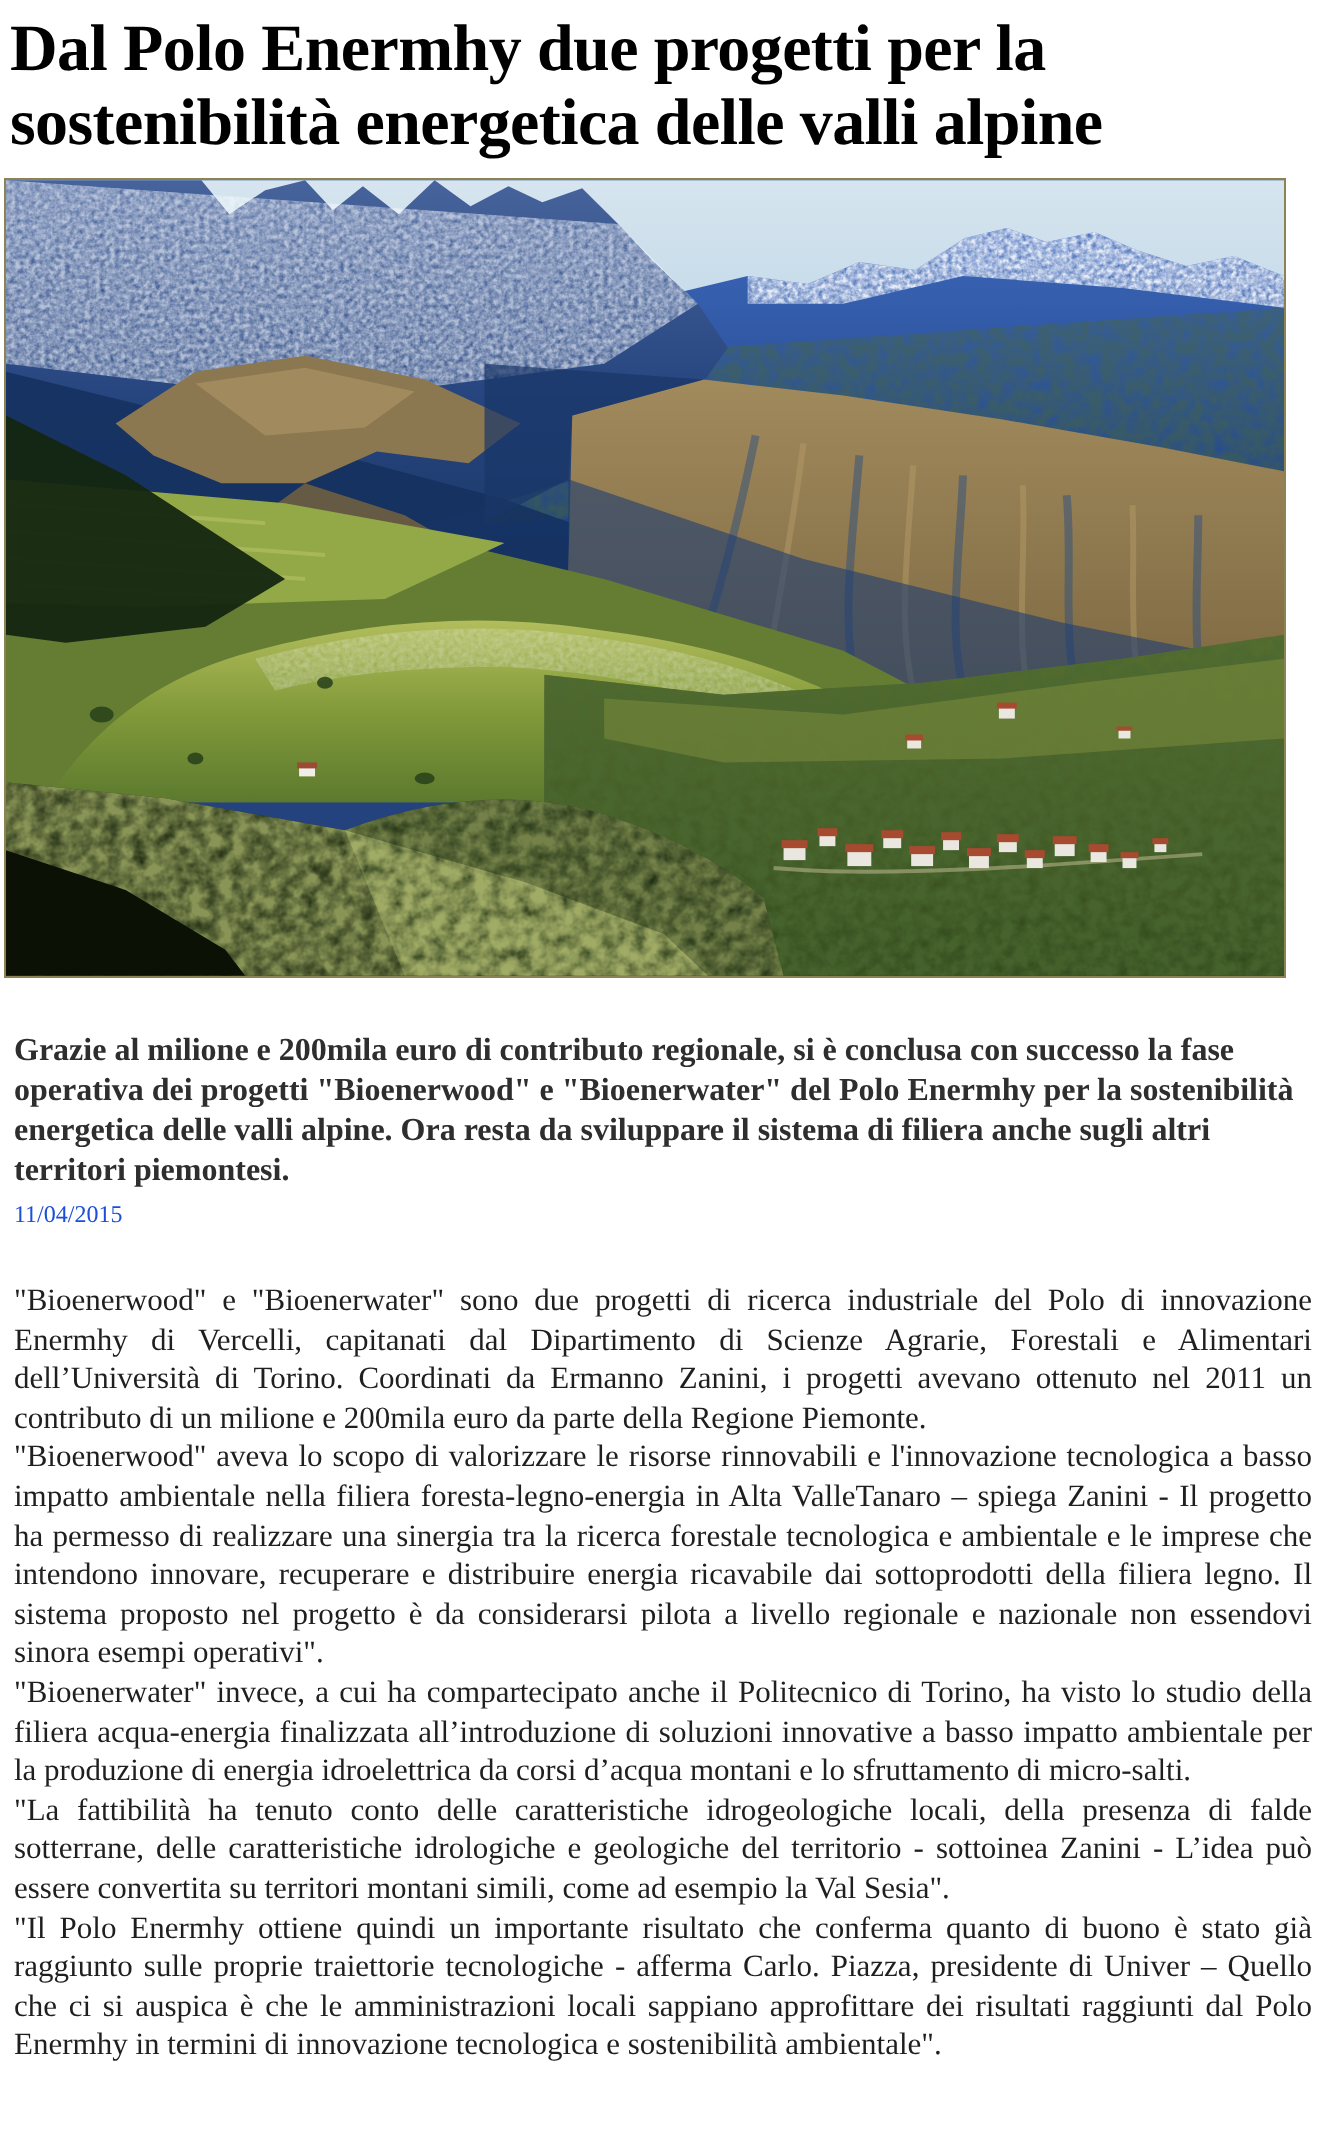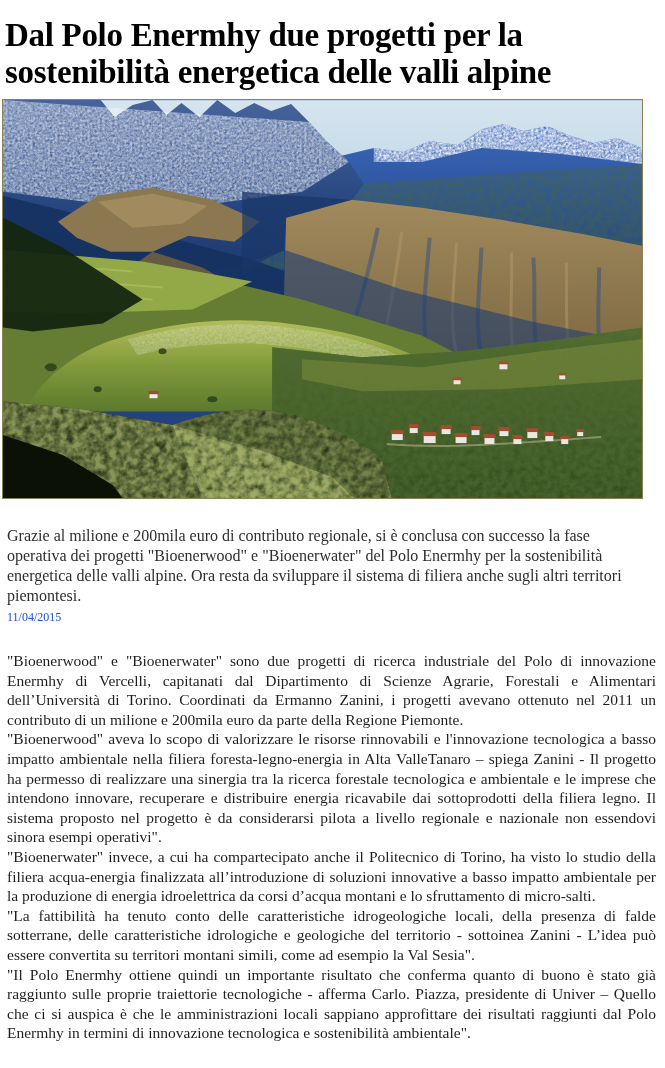--- a/index.html
+++ b/index.html
@@ -6,21 +6,21 @@
   .page {
     position: relative;
     width: 665px;
     height: 1068px;
     overflow: hidden;
     background: #ffffff;
     font-family: "Liberation Serif", serif;
   }
   h1.headline {
     margin: 0;
-    padding: 17px 6px 0 5px;
+    padding: 7px 6px 0 5px;
     font-family: "Liberation Serif", serif;
     font-weight: 700;
     font-size: 33px;
     line-height: 37px;
     letter-spacing: -0.3px;
     color: #000000;
   }
   figure.hero {
     margin: 8px 0 0 2px;
     padding: 0;
@@ -29,20 +29,21 @@
     border: 1px solid #8d8254;
     overflow: hidden;
     background: #24427e;
   }
   figure.hero svg { display: block; width: 639px; height: 398px; }
   p.lede {
     margin: 27px 12px 0 7px;
     font-size: 16px;
     line-height: 20px;
     color: #2e2e2e;
+    font-weight: bold;
   }
   .date-line {
     margin: 4px 0 0 7px;
     font-size: 12px;
     color: #1d4ed8;
   }
   .article-body {
     margin: 26px 0 0 0;
     padding: 0 9px 0 7px;
     font-size: 15.5px;

